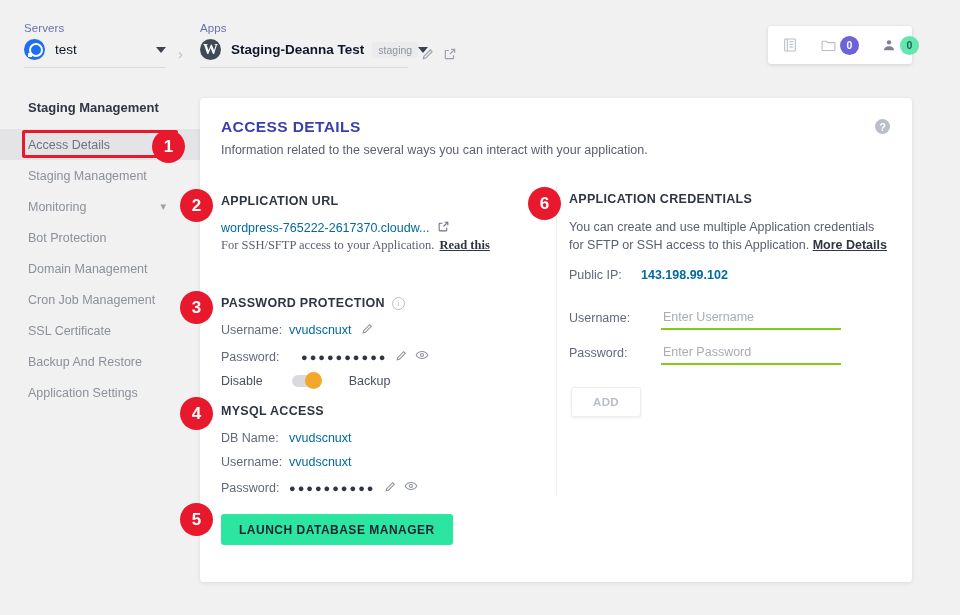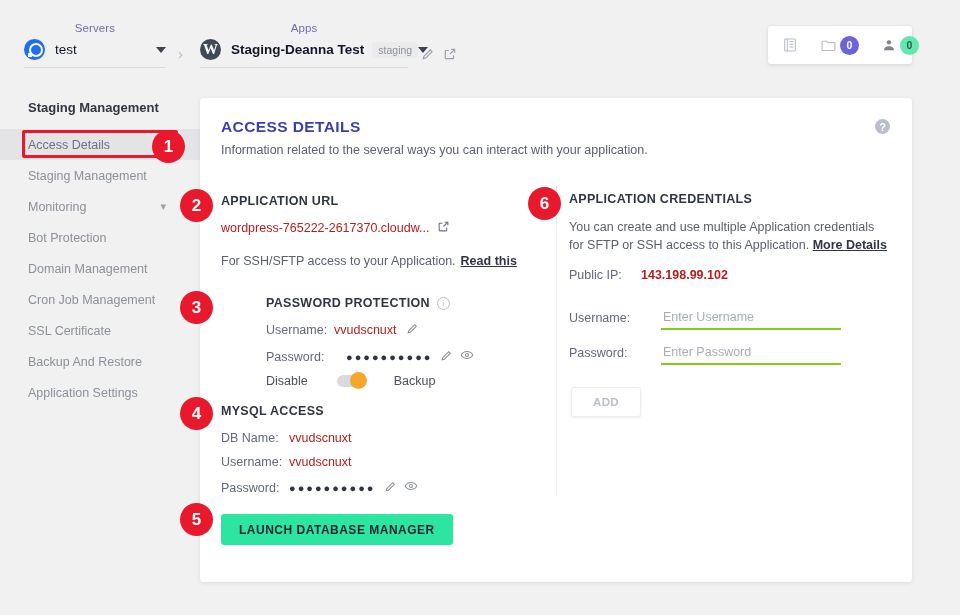--- a/index.html
+++ b/index.html
@@ -8,21 +8,21 @@
     width: 960px; height: 615px;
     background: #f1f1f1;
     font-family: "Liberation Sans", sans-serif;
     overflow: hidden;
   }
   .screen { position: relative; width: 960px; height: 615px; background: #f1f1f1; }
 
   
   .topbar { position: absolute; left: 0; top: 0; width: 960px; height: 88px; background: #f1f1f1; }
 
-  .sel-group { position: absolute; text-align: center; }
+  .sel-group { position: absolute; }
   .sel-label { font-size: 11.5px; color: #6b6fae; letter-spacing: .1px; margin-bottom: 5px; }
   .sel-row { display: flex; align-items: center; }
   .sel-underline { border-bottom: 1px solid #dcdcdc; padding-bottom: 7px; }
 
   .servers-group { left: 24px; top: 22px; width: 142px; }
   .apps-group { left: 200px; top: 22px; width: 208px; }
 
   .do-logo { width: 21px; height: 21px; border-radius: 50%; background: #1e6ef0; position: relative; flex: 0 0 auto; }
   .do-logo::before { content:""; position:absolute; left:5px; top:4px; width:10px; height:10px; border:2.5px solid #fff; border-radius:50%; }
   .do-logo::after { content:""; position:absolute; left:4px; bottom:3px; width:4px; height:4px; background:#fff; }
@@ -72,21 +72,21 @@
 
   .sec-head { font-size:12.5px; font-weight:bold; color:#2f3542; letter-spacing:.3px; display:flex; align-items:center; }
   .info-ic { width:13px; height:13px; border-radius:50%; border:1px solid #b9bec8; color:#b9bec8; font-size:9px;
              display:flex; align-items:center; justify-content:center; margin-left:7px; font-weight:normal; font-family:"Liberation Serif",serif;}
 
   .col-l { position:absolute; left:21px; top:0; width:320px; }
   .col-r { position:absolute; left:369px; top:0; width:330px; }
 
   .row { display:flex; align-items:center; font-size:12.5px; color:#4a5060; }
   .lbl { color:#61697a; width:68px; flex:0 0 auto; }
-  .val { color:#b91c1c; }
+  .val { color:#0369a1; }
   .dots { letter-spacing:2px; font-size:11px; color:#2f3542; }
 
   .link-u { color:#2f3542; font-weight:bold; text-decoration:underline; cursor:pointer; }
 
   .toggle { width:28px; height:12px; border-radius:7px; background:#d8dade; position:relative; margin:0 9px; cursor:pointer; }
   .toggle .knob { position:absolute; right:-2px; top:-3px; width:17px; height:17px; border-radius:50%; background:#f5a72b; }
 
   .btn-green { background:#2ce5a0; color:#1c2330; border:none; border-radius:3px; height:31px; padding:0 18px;
                font-size:12px; font-weight:bold; letter-spacing:.5px; cursor:pointer; font-family:"Liberation Sans",sans-serif; }
 
@@ -218,27 +218,27 @@
         <div class="row" style="margin-top:12px;">
           <span class="val">wordpress-765222-2617370.cloudw...</span>
           <span style="margin-left:8px;">
             <svg width="13" height="13" viewBox="0 0 24 24" fill="none" stroke="#6b7280" stroke-width="2">
                 <path d="M14 4h6v6"></path>
                 <path d="M20 4l-8 8"></path>
                 <path d="M18 14v5a1 1 0 0 1-1 1H5a1 1 0 0 1-1-1V7a1 1 0 0 1 1-1h5"></path>
               </svg>
           </span>
         </div>
-        <div class="row" style="margin-top:18px;color:#5b6070;">
+        <div class="row" style="margin-top:2px;color:#5b6070;font-family:Liberation Serif, serif;">
           <span>For SSH/SFTP access to your Application.</span>
           <span class="link-u" style="margin-left:5px;">Read this</span>
         </div>
       </div>
 
-      <div style="position:absolute;top:198px;left:0;width:320px;margin-left:45px;">
+      <div style="position:absolute;top:198px;left:0;width:320px;">
         <div class="sec-head">
           <span>PASSWORD PROTECTION</span>
           <span class="info-ic">i</span>
         </div>
         <div class="row" style="margin-top:12px;">
           <span class="lbl">Username:</span>
           <span class="val">vvudscnuxt</span>
           <span style="margin-left:9px;">
             <svg width="13" height="13" viewBox="0 0 24 24" fill="none" stroke="#8b909a" stroke-width="2">
                 <path d="M4 20l4-1 11-11-3-3L5 16z"></path>

